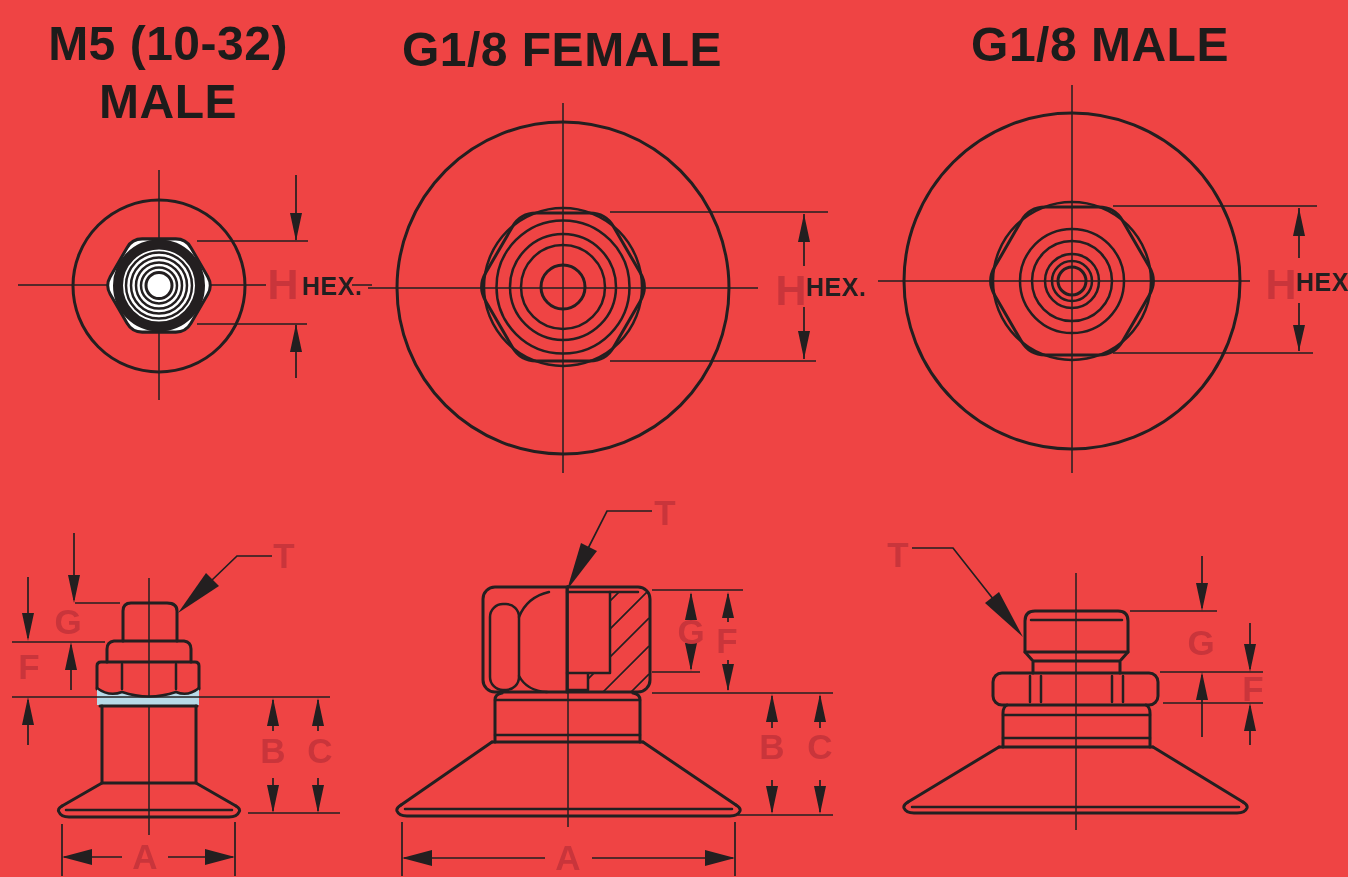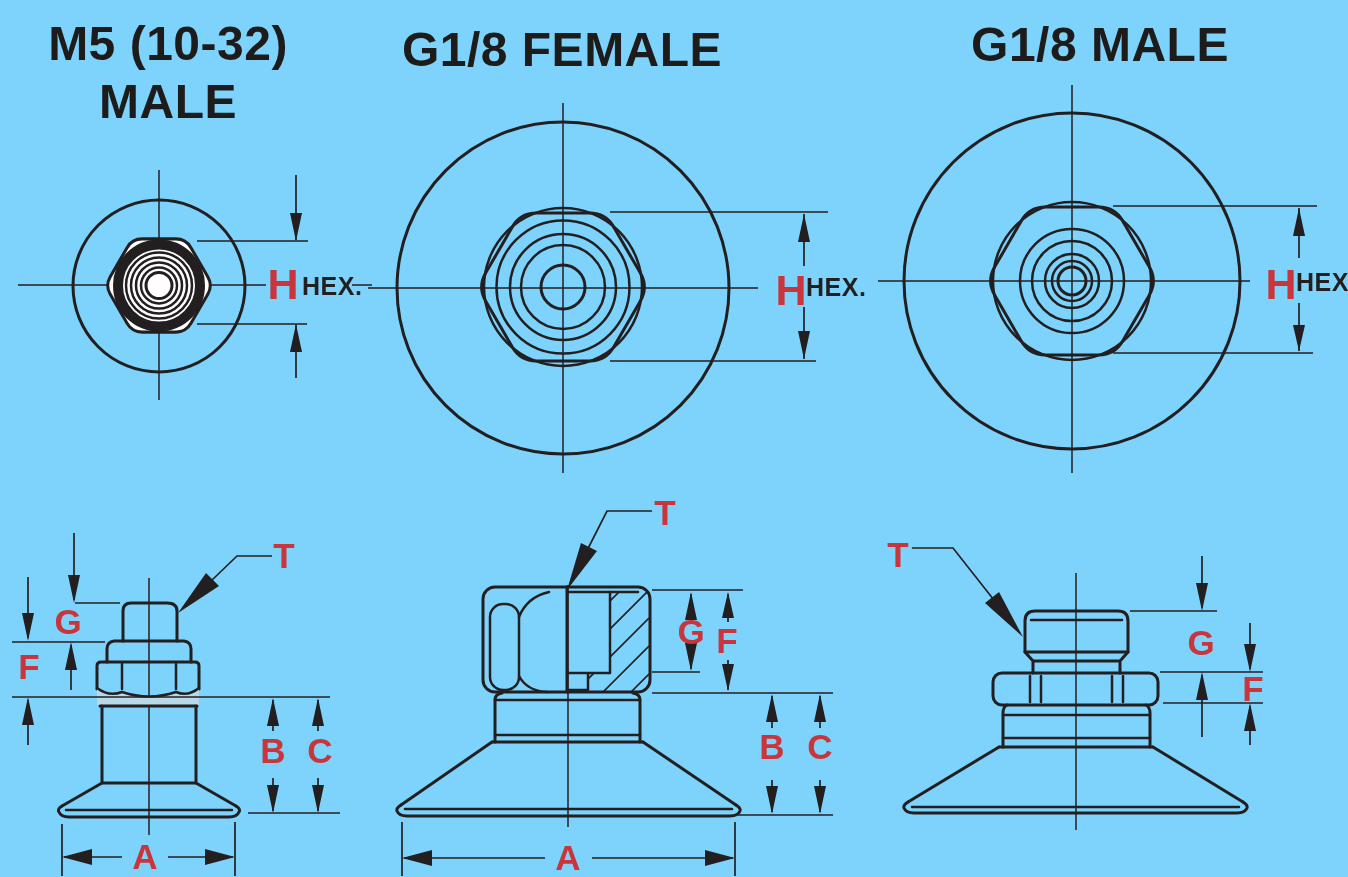--- a/index.html
+++ b/index.html
@@ -1,16 +1,16 @@
 <!DOCTYPE html>
 <html><head>
 <meta charset="utf-8">
 <style>
   html,body{margin:0;padding:0;background:#ffffff;}
-  .stage{position:relative;width:1348px;height:877px;background:#7dd3fc;overflow:hidden;
+  .stage{position:relative;width:1348px;height:877px;background:#ef4444;overflow:hidden;
          font-family:"Liberation Sans", sans-serif;}
   svg{display:block;}
   
   .ol3  {fill:none;stroke:#231f20;stroke-width:3;stroke-linejoin:round;stroke-linecap:round;}
   .ol25 {fill:none;stroke:#231f20;stroke-width:2.5;stroke-linejoin:round;stroke-linecap:round;}
   .band {fill:none;stroke:#231f20;stroke-width:10;}
   .dim  {fill:none;stroke:#231f20;stroke-width:1.7;stroke-linecap:butt;}
   .cl   {fill:none;stroke:#231f20;stroke-width:1.5;stroke-linecap:butt;}
   .ah   {fill:#231f20;stroke:none;}
   .seal {fill:#b8dae8;stroke:none;}

